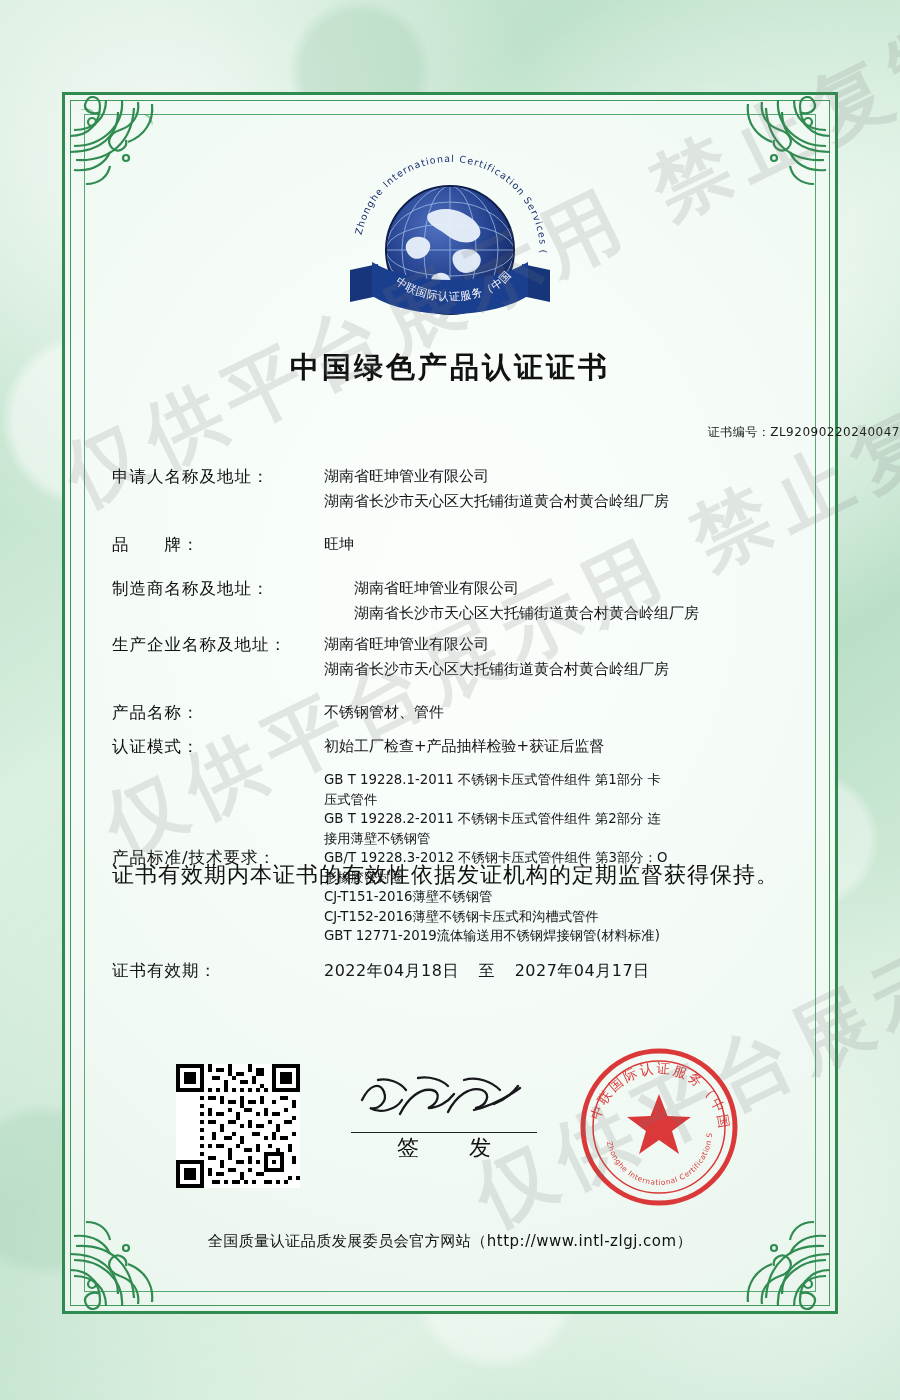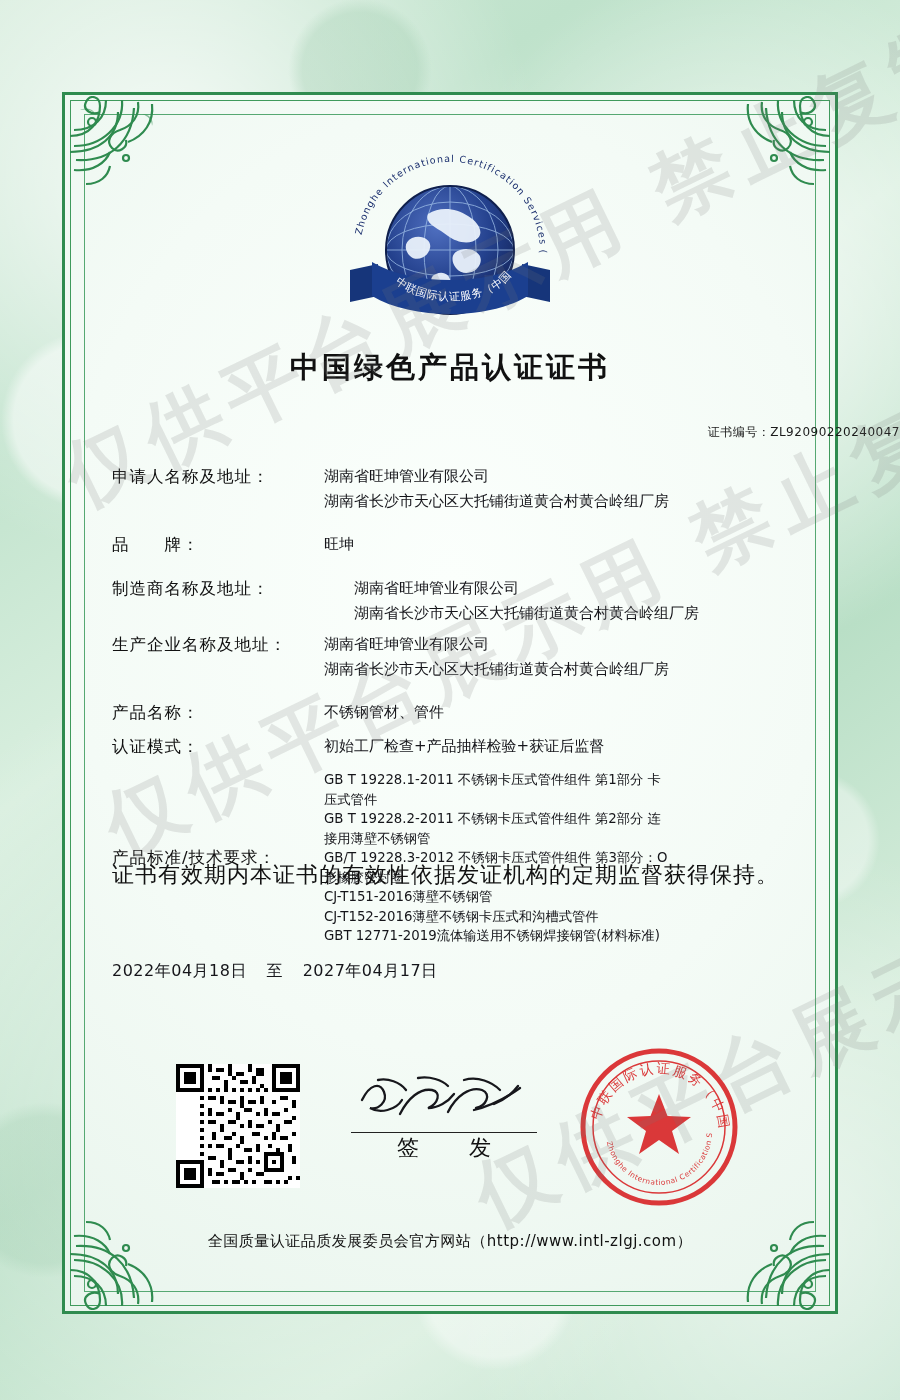--- a/index.html
+++ b/index.html
@@ -449,20 +449,21 @@
         <span class="ln">接用薄壁不锈钢管</span>
         <span class="ln">GB/T 19228.3-2012 不锈钢卡压式管件组件 第3部分：O</span>
         <span class="ln">形橡胶密封圈</span>
         <span class="ln">CJ-T151-2016薄壁不锈钢管</span>
         <span class="ln">CJ-T152-2016薄壁不锈钢卡压式和沟槽式管件</span>
         <span class="ln">GBT 12771-2019流体输送用不锈钢焊接钢管(材料标准)</span>
       </div>
     </div>
 
     <div class="row row-validity">
+      <div class="label">证书有效期：</div>
       <div class="value validity-value">
         <span>2022年04月18日</span>
         <span class="sep">至</span>
         <span>2027年04月17日</span>
       </div>
     </div>
 
   </div>
 
   <div class="note">证书有效期内本证书的有效性依据发证机构的定期监督获得保持。</div>

